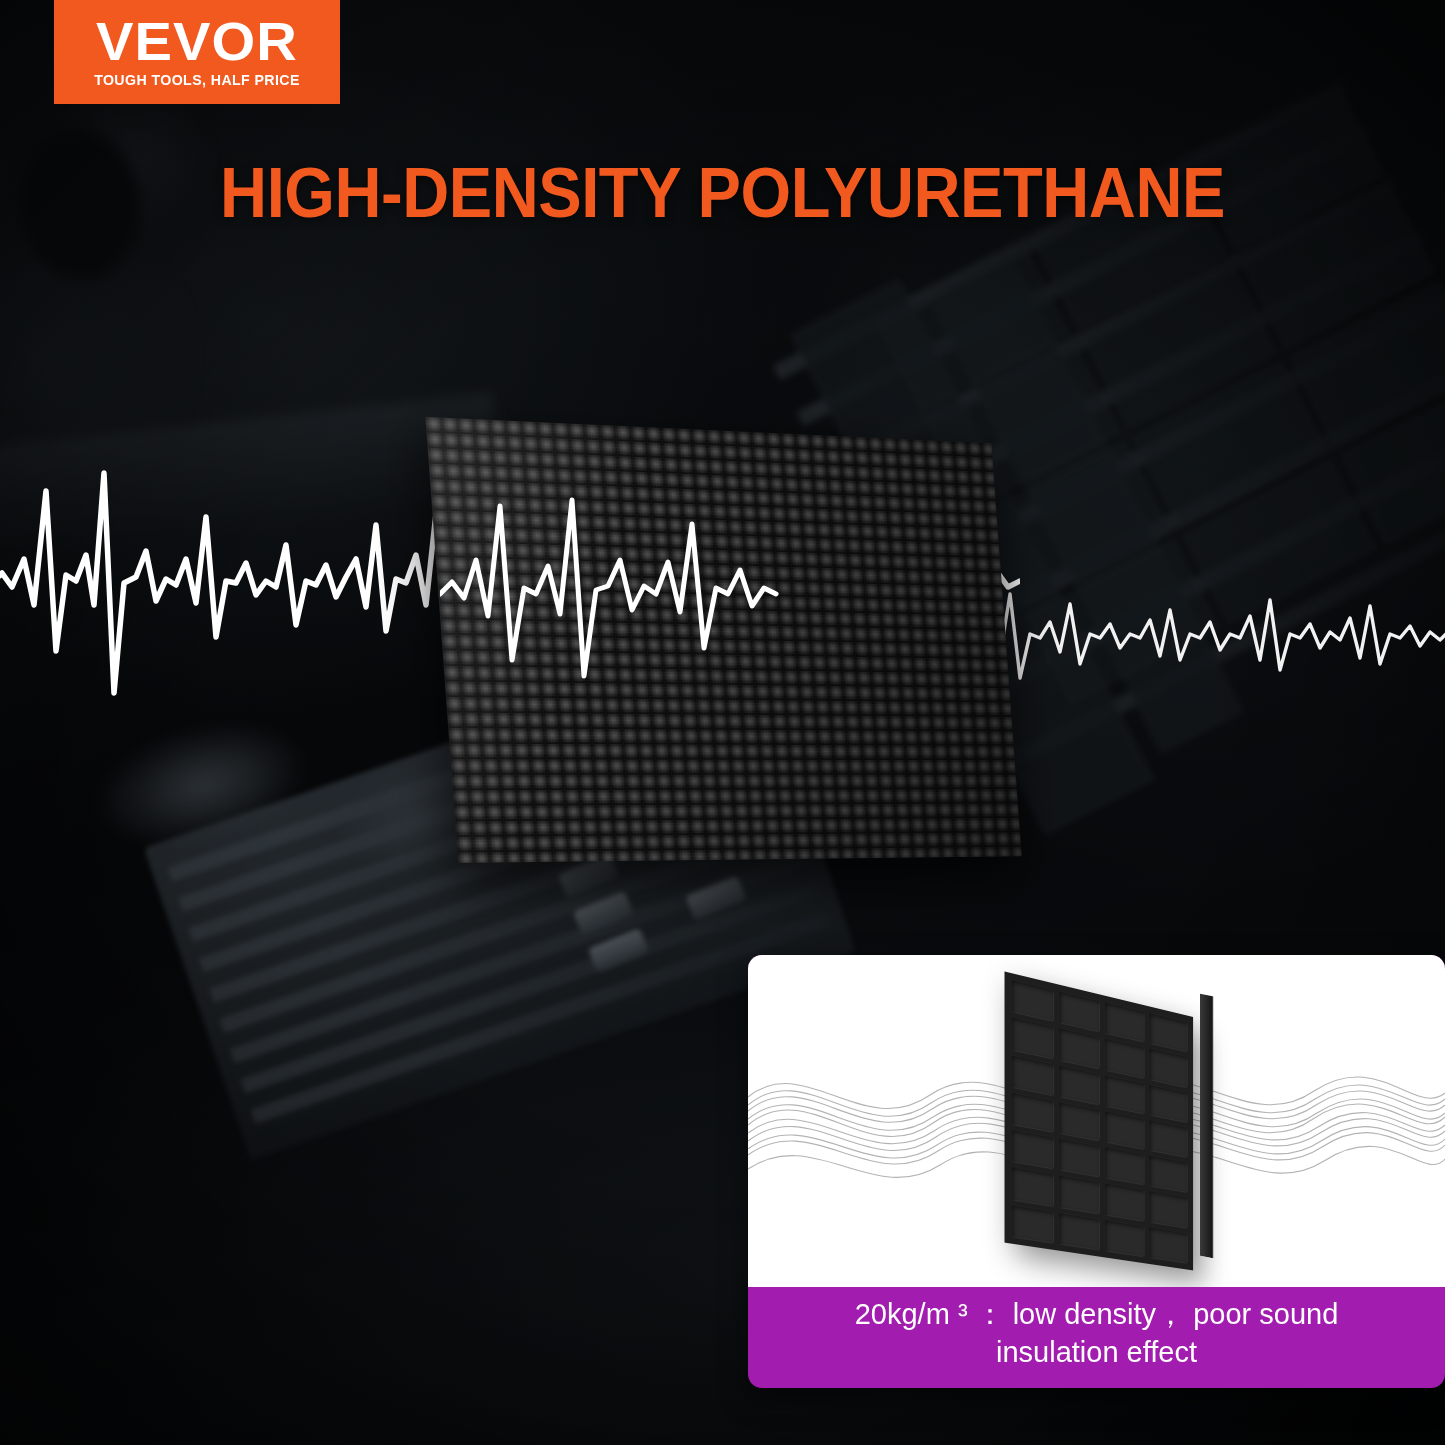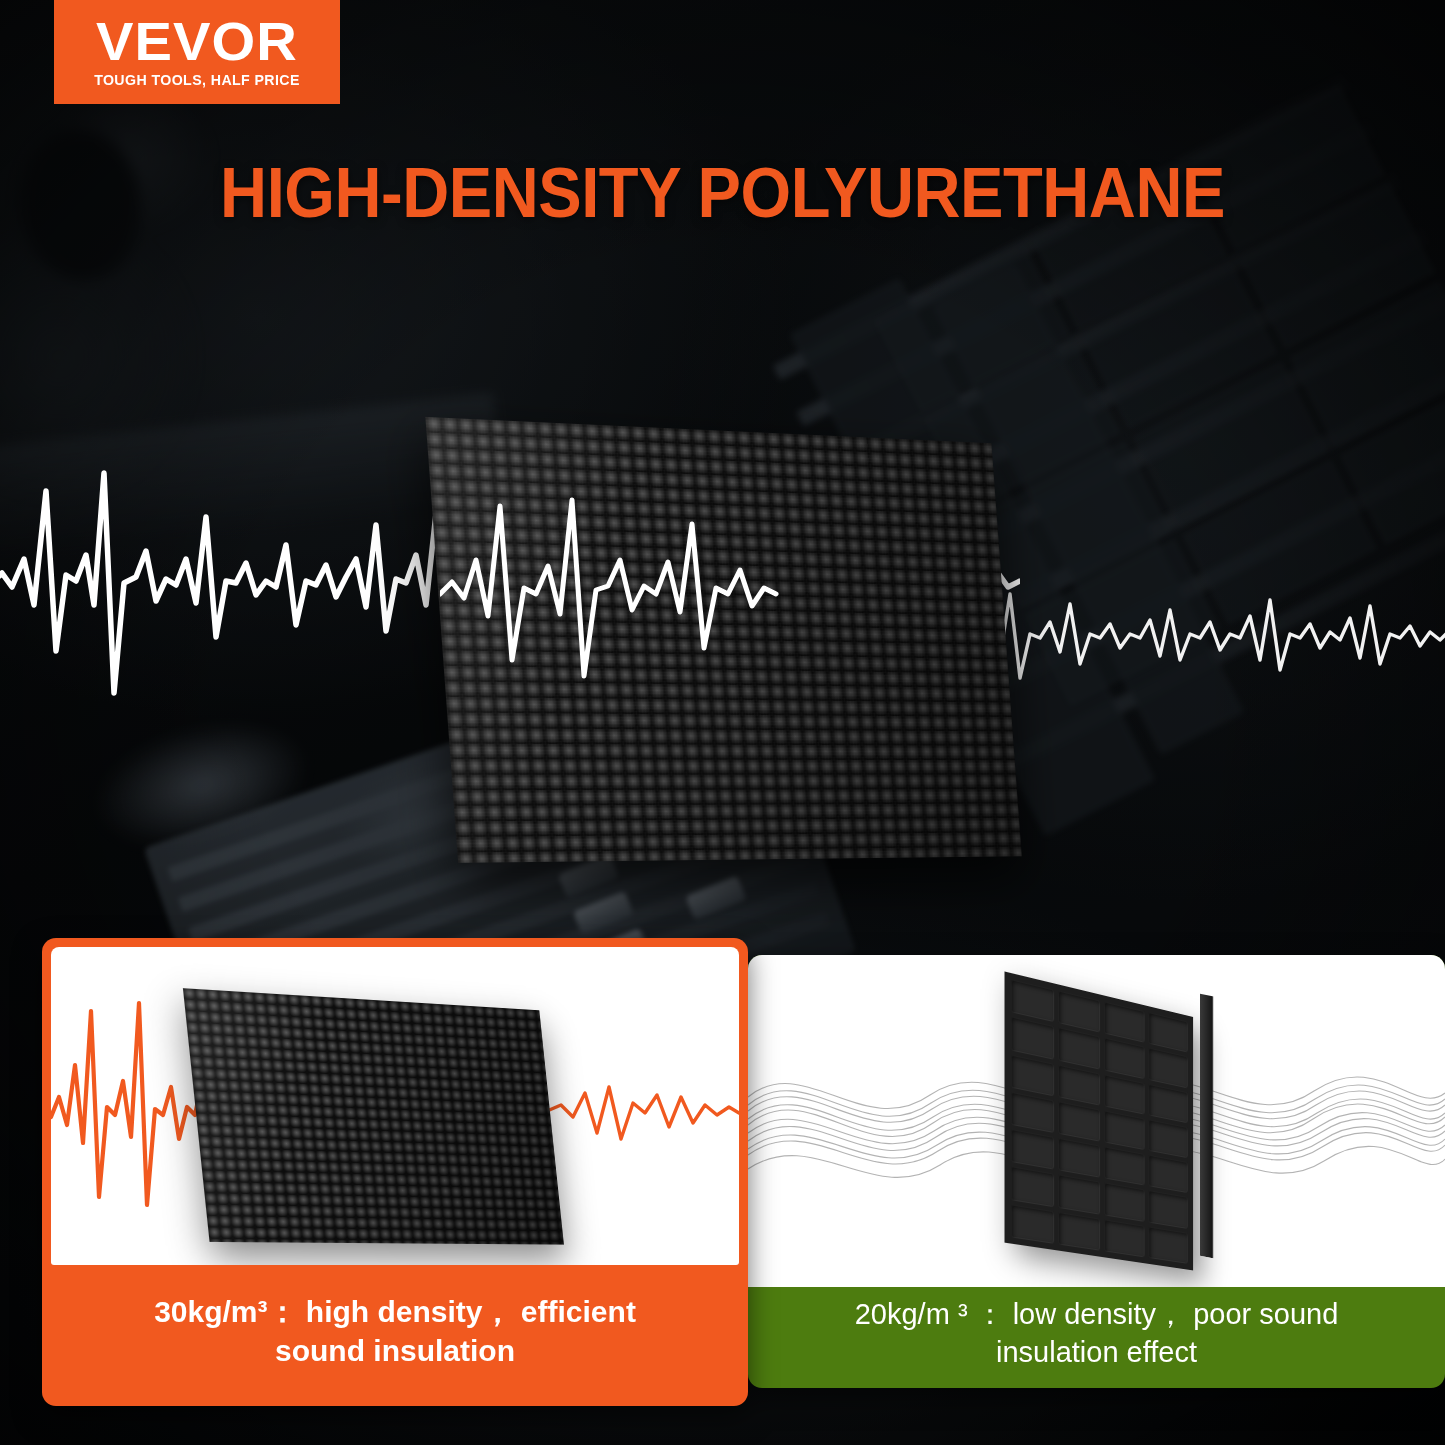--- a/index.html
+++ b/index.html
@@ -175,21 +175,21 @@
   }
   .cap-txt{
     color:#fff;font-weight:700;font-size:30px;line-height:1.28;text-align:center;
     white-space:pre-line;
   }
 
   .card-right{
     position:absolute;left:748px;top:955px;width:697px;height:433px;z-index:15;
     border-radius:14px 14px 14px 14px;overflow:hidden;
     box-shadow:0 10px 28px rgba(0,0,0,.5);
-    display:flex;flex-direction:column;background:#4d7c0f;
+    display:flex;flex-direction:column;background:#a21caf;
   }
   .card-right .white{
     height:332px;background:#fff;position:relative;overflow:hidden;
   }
   .card-right .cap{
     flex:1;display:flex;align-items:center;justify-content:center;padding:2px 26px 10px 26px;
   }
   .cap-txt-gray{
     color:#fff;font-weight:400;font-size:29px;line-height:1.28;text-align:center;
     white-space:pre-line;
@@ -332,41 +332,20 @@
               410,46 420,104 430,74 440,78 450,66 460,86 470,72 480,80 490,70 500,76"></polyline>
   </svg>
 
   <div class="logo">
     <div class="logo-word">VEVOR</div>
     <div class="logo-tag">TOUGH TOOLS, HALF PRICE</div>
   </div>
 
   <div class="headline">HIGH-DENSITY POLYURETHANE</div>
 
-  <div class="card-left">
-    <div class="white">
-      <svg style="position:absolute;left:0;top:0;width:100%;height:100%;" viewBox="0 0 688 318" preserveAspectRatio="none">
-        <polyline fill="none" stroke="#F1591F" stroke-width="4.2" stroke-linejoin="round" stroke-linecap="round" points="0,170 8,150 16,178 24,118 32,196 40,64 48,250 56,160 64,168 72,134 80,190
-                  88,56 96,258 104,162 112,168 120,140 128,192 136,160 144,168 152,130 160,200
-                  168,74 176,240 184,160 192,166 200,142 208,186 216,160 224,168 232,120 240,224
-                  248,60 256,266 264,160 272,166 280,138 288,194 296,158 304,168 312,128 320,206"></polyline>
-        <polyline fill="none" stroke="#F1591F" stroke-width="3.6" stroke-linejoin="round" stroke-linecap="round" points="330,166 340,158 350,172 360,140 370,196 380,108 390,230 400,158 410,166
-                  420,144 430,184 440,120 450,214 460,158 470,166 476,152 482,172 490,160"></polyline>
-        <polyline fill="none" stroke="#F1591F" stroke-width="3.4" stroke-linejoin="round" stroke-linecap="round" points="496,164 510,158 522,170 534,146 546,186 558,140 570,192 582,156 594,166
-                  606,148 618,180 630,150 642,176 654,158 666,168 678,160 688,166"></polyline>
-      </svg>
-      <div class="foam-sm">
-        <div class="sh"></div>
-      </div>
-    </div>
-    <div class="cap">
-      <div class="cap-txt">30kg/m³：  high density，  efficient
-sound insulation</div>
-    </div>
-  </div>
 
   <div class="card-right">
     <div class="white">
       <svg style="position:absolute;left:0;top:0;width:100%;height:100%;" viewBox="0 0 697 332" preserveAspectRatio="none">
         <g fill="none" stroke="#9a9a9a" stroke-width="1.1" opacity="0.75">
           <path d="M0,170 C60,120 120,215 185,168 C250,122 310,212 375,166 C440,122 500,210 565,164 C630,120 670,190 697,162"></path>
           <path d="M0,186 C62,138 122,228 188,182 C254,136 314,224 380,180 C446,136 506,222 572,178 C636,136 672,202 697,176"></path>
           <path d="M0,156 C58,108 118,200 184,154 C250,110 310,198 376,152 C442,108 502,196 568,150 C632,108 670,176 697,150"></path>
           <path d="M0,200 C64,154 124,240 190,196 C256,152 316,238 382,194 C448,150 508,236 574,192 C638,150 674,216 697,190"></path>
           <path d="M0,142 C56,96 116,186 182,140 C248,96 308,184 374,138 C440,94 500,182 566,136 C630,94 668,162 697,138"></path>

